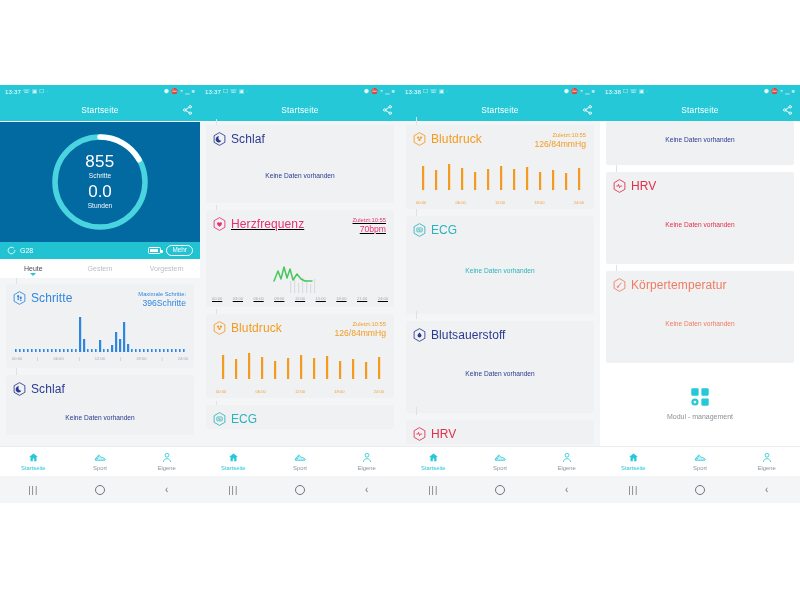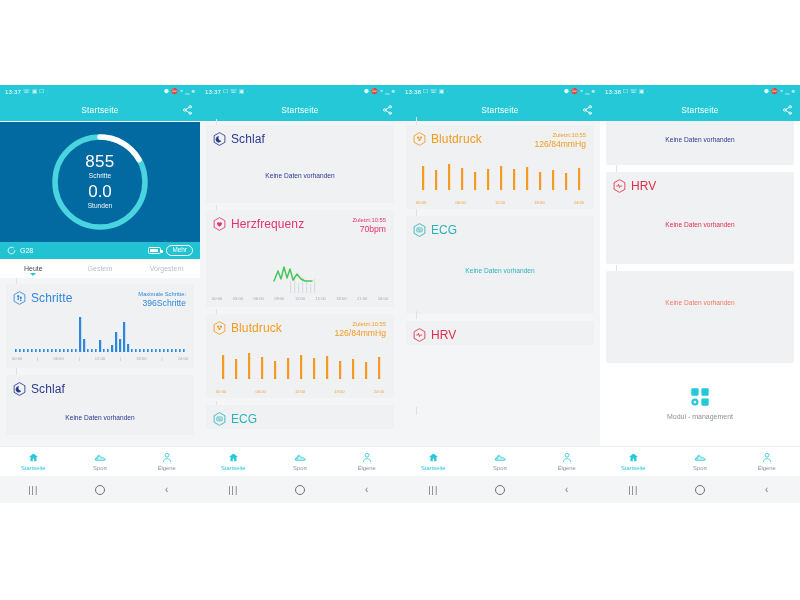--- a/index.html
+++ b/index.html
@@ -339,21 +339,21 @@
                 <path d="M15.4 16.4A5 5 0 0 1 11.2 8.1a5.6 5.6 0 1 0 4.2 8.3z" fill="#2b3990"></path>
               </svg>
               <span class="ch-title" style="color:#2b3990;">Schlaf</span>
             </div>
           </div>
           <div class="nodata" style="color:#2b3990;padding:26px 0 0;">Keine Daten vorhanden</div>
         </div>
 
         <div class="conn" style="top:84px;height:7px;"></div>
 
-        <div class="card" style="height:97px;">
+        <div class="card" style="height:97px;text-decoration:underline;">
           <div class="card-head">
             <div class="ch-left">
               <svg class="hex" viewBox="0 0 24 26">
                 <path d="M12 1.2 22 6.8v12.4L12 24.8 2 19.2V6.8z" fill="none" stroke="#e8316f" stroke-width="1.6"></path>
                 <path d="M12 18.2s-4.6-2.9-4.6-6.1a2.5 2.5 0 0 1 4.6-1.3 2.5 2.5 0 0 1 4.6 1.3c0 3.2-4.6 6.1-4.6 6.1z" fill="#e8316f"></path>
               </svg>
               <span class="ch-title" style="color:#e8316f;">Herzfrequenz</span>
             </div>
             <div class="ch-right">
               <div class="ch-sub" style="color:#e8316f;">Zuletzt:10:55</div>
@@ -567,20 +567,32 @@
                 <path d="M8.4 13h1.6l1-2 1.3 4 1.1-2h2.2" fill="none" stroke="#2bb3b8" stroke-width="1.1"></path>
               </svg>
               <span class="ch-title" style="color:#2bb3b8;">ECG</span>
             </div>
           </div>
           <div class="nodata" style="color:#2bb3b8;padding:30px 0 0;">Keine Daten vorhanden</div>
         </div>
 
         <div class="conn" style="top:190px;height:8px;"></div>
 
+        <div class="card" style="height:92px;">
+          <div class="card-head">
+            <div class="ch-left">
+              <svg class="hex" viewBox="0 0 24 26">
+                <path d="M12 1.2 22 6.8v12.4L12 24.8 2 19.2V6.8z" fill="none" stroke="#2b3a8f" stroke-width="1.6"></path>
+                <path d="M12 8.2c2.2 2.4 3.6 4 3.6 5.8a3.6 3.6 0 1 1-7.2 0c0-1.8 1.4-3.4 3.6-5.8z" fill="#2b3a8f"></path>
+              </svg>
+              <span class="ch-title" style="color:#2b3a8f;">Blutsauerstoff</span>
+            </div>
+          </div>
+          <div class="nodata" style="color:#2b3a8f;padding:28px 0 0;">Keine Daten vorhanden</div>
+        </div>
 
         <div class="conn" style="top:286px;height:8px;"></div>
 
         <div class="card" style="height:24px;">
           <div class="card-head">
             <div class="ch-left">
               <svg class="hex" viewBox="0 0 24 26">
                 <path d="M12 1.2 22 6.8v12.4L12 24.8 2 19.2V6.8z" fill="none" stroke="#e0304b" stroke-width="1.6"></path>
                 <path d="M6.8 13h2.2l1.2-3 1.8 6 1.4-3h2.8" fill="none" stroke="#e0304b" stroke-width="1.5" stroke-linecap="round"></path>
               </svg>
@@ -667,20 +679,30 @@
               </svg>
               <span class="ch-title" style="color:#e0304b;">HRV</span>
             </div>
           </div>
           <div class="nodata" style="color:#e0304b;padding:28px 0 0;">Keine Daten vorhanden</div>
         </div>
 
         <div class="conn" style="top:144px;height:9px;"></div>
 
         <div class="card" style="height:92px;">
+          <div class="card-head">
+            <div class="ch-left">
+              <svg class="hex" viewBox="0 0 24 26">
+                <path d="M12 1.2 22 6.8v12.4L12 24.8 2 19.2V6.8z" fill="none" stroke="#ef7b62" stroke-width="1.6"></path>
+                <path d="M9 16.4 15 9.4" stroke="#ef7b62" stroke-width="1.8" stroke-linecap="round"></path>
+                <circle cx="9" cy="16.4" r="1.5" fill="none" stroke="#ef7b62" stroke-width="1.2"></circle>
+              </svg>
+              <span class="ch-title" style="color:#ef7b62;">Körpertemperatur</span>
+            </div>
+          </div>
           <div class="nodata" style="color:#ef7b62;padding:28px 0 0;">Keine Daten vorhanden</div>
         </div>
 
         <div class="modmgmt">
           <svg width="22" height="22" viewBox="0 0 24 24">
             <rect x="2.5" y="2.5" width="8" height="8" rx="1.2" fill="#25c8d6"></rect>
             <rect x="13.5" y="2.5" width="8" height="8" rx="1.2" fill="#25c8d6"></rect>
             <rect x="13.5" y="13.5" width="8" height="8" rx="1.2" fill="#25c8d6"></rect>
             <g fill="#25c8d6">
               <circle cx="6.5" cy="17.5" r="3.9"></circle>

